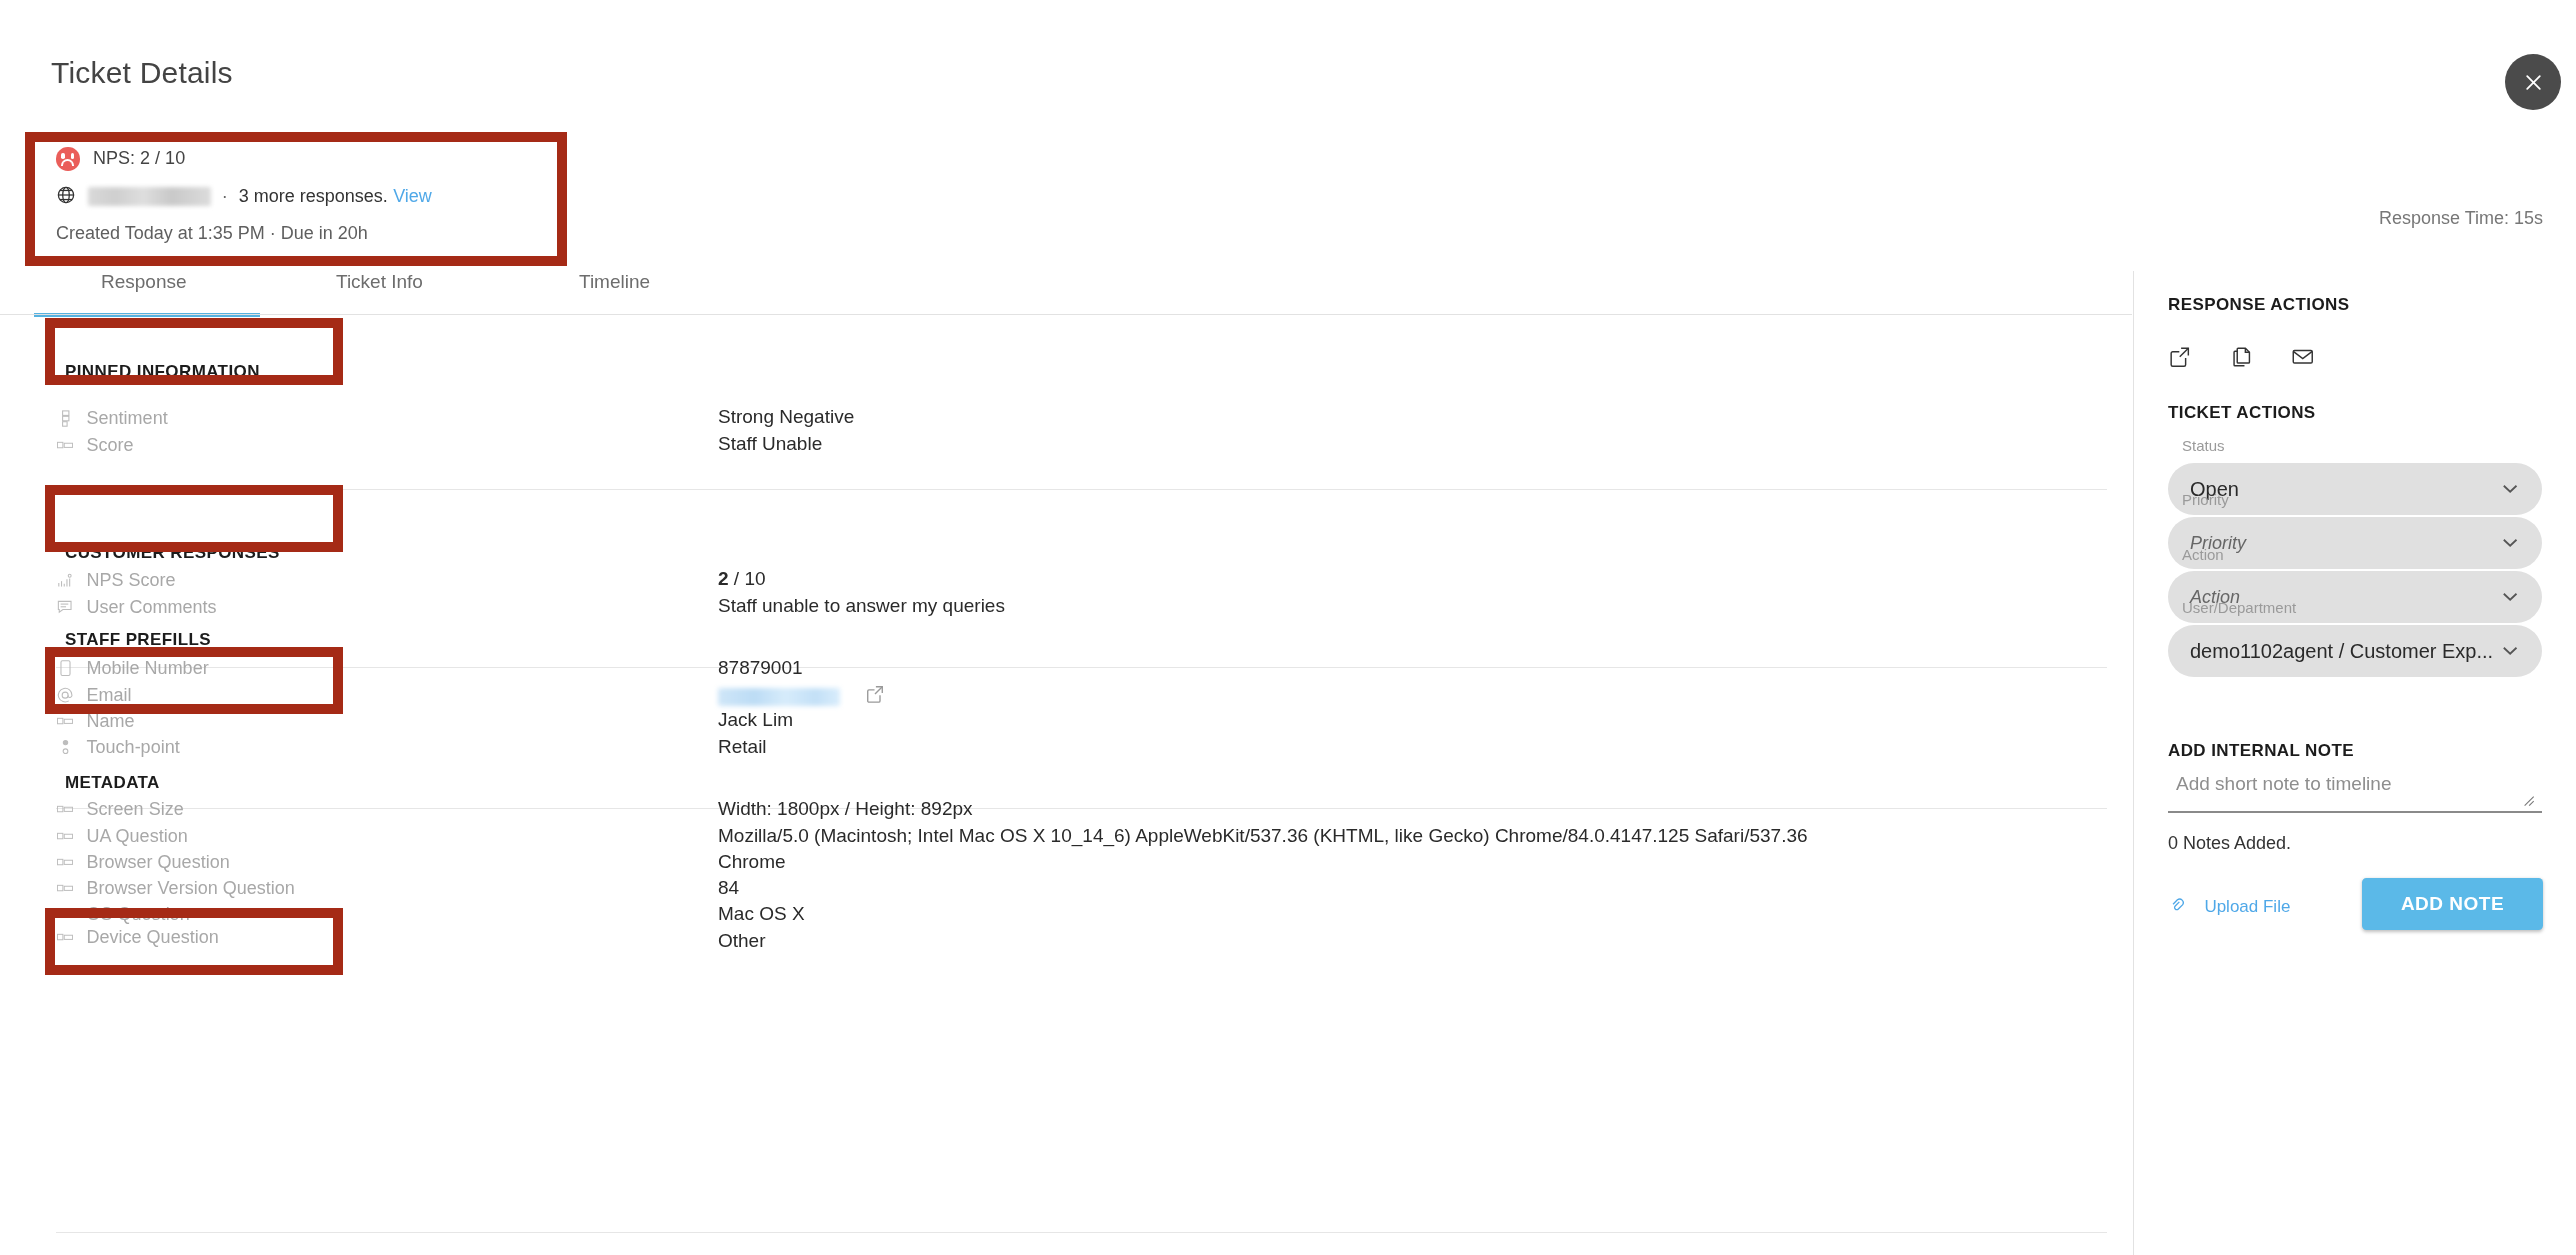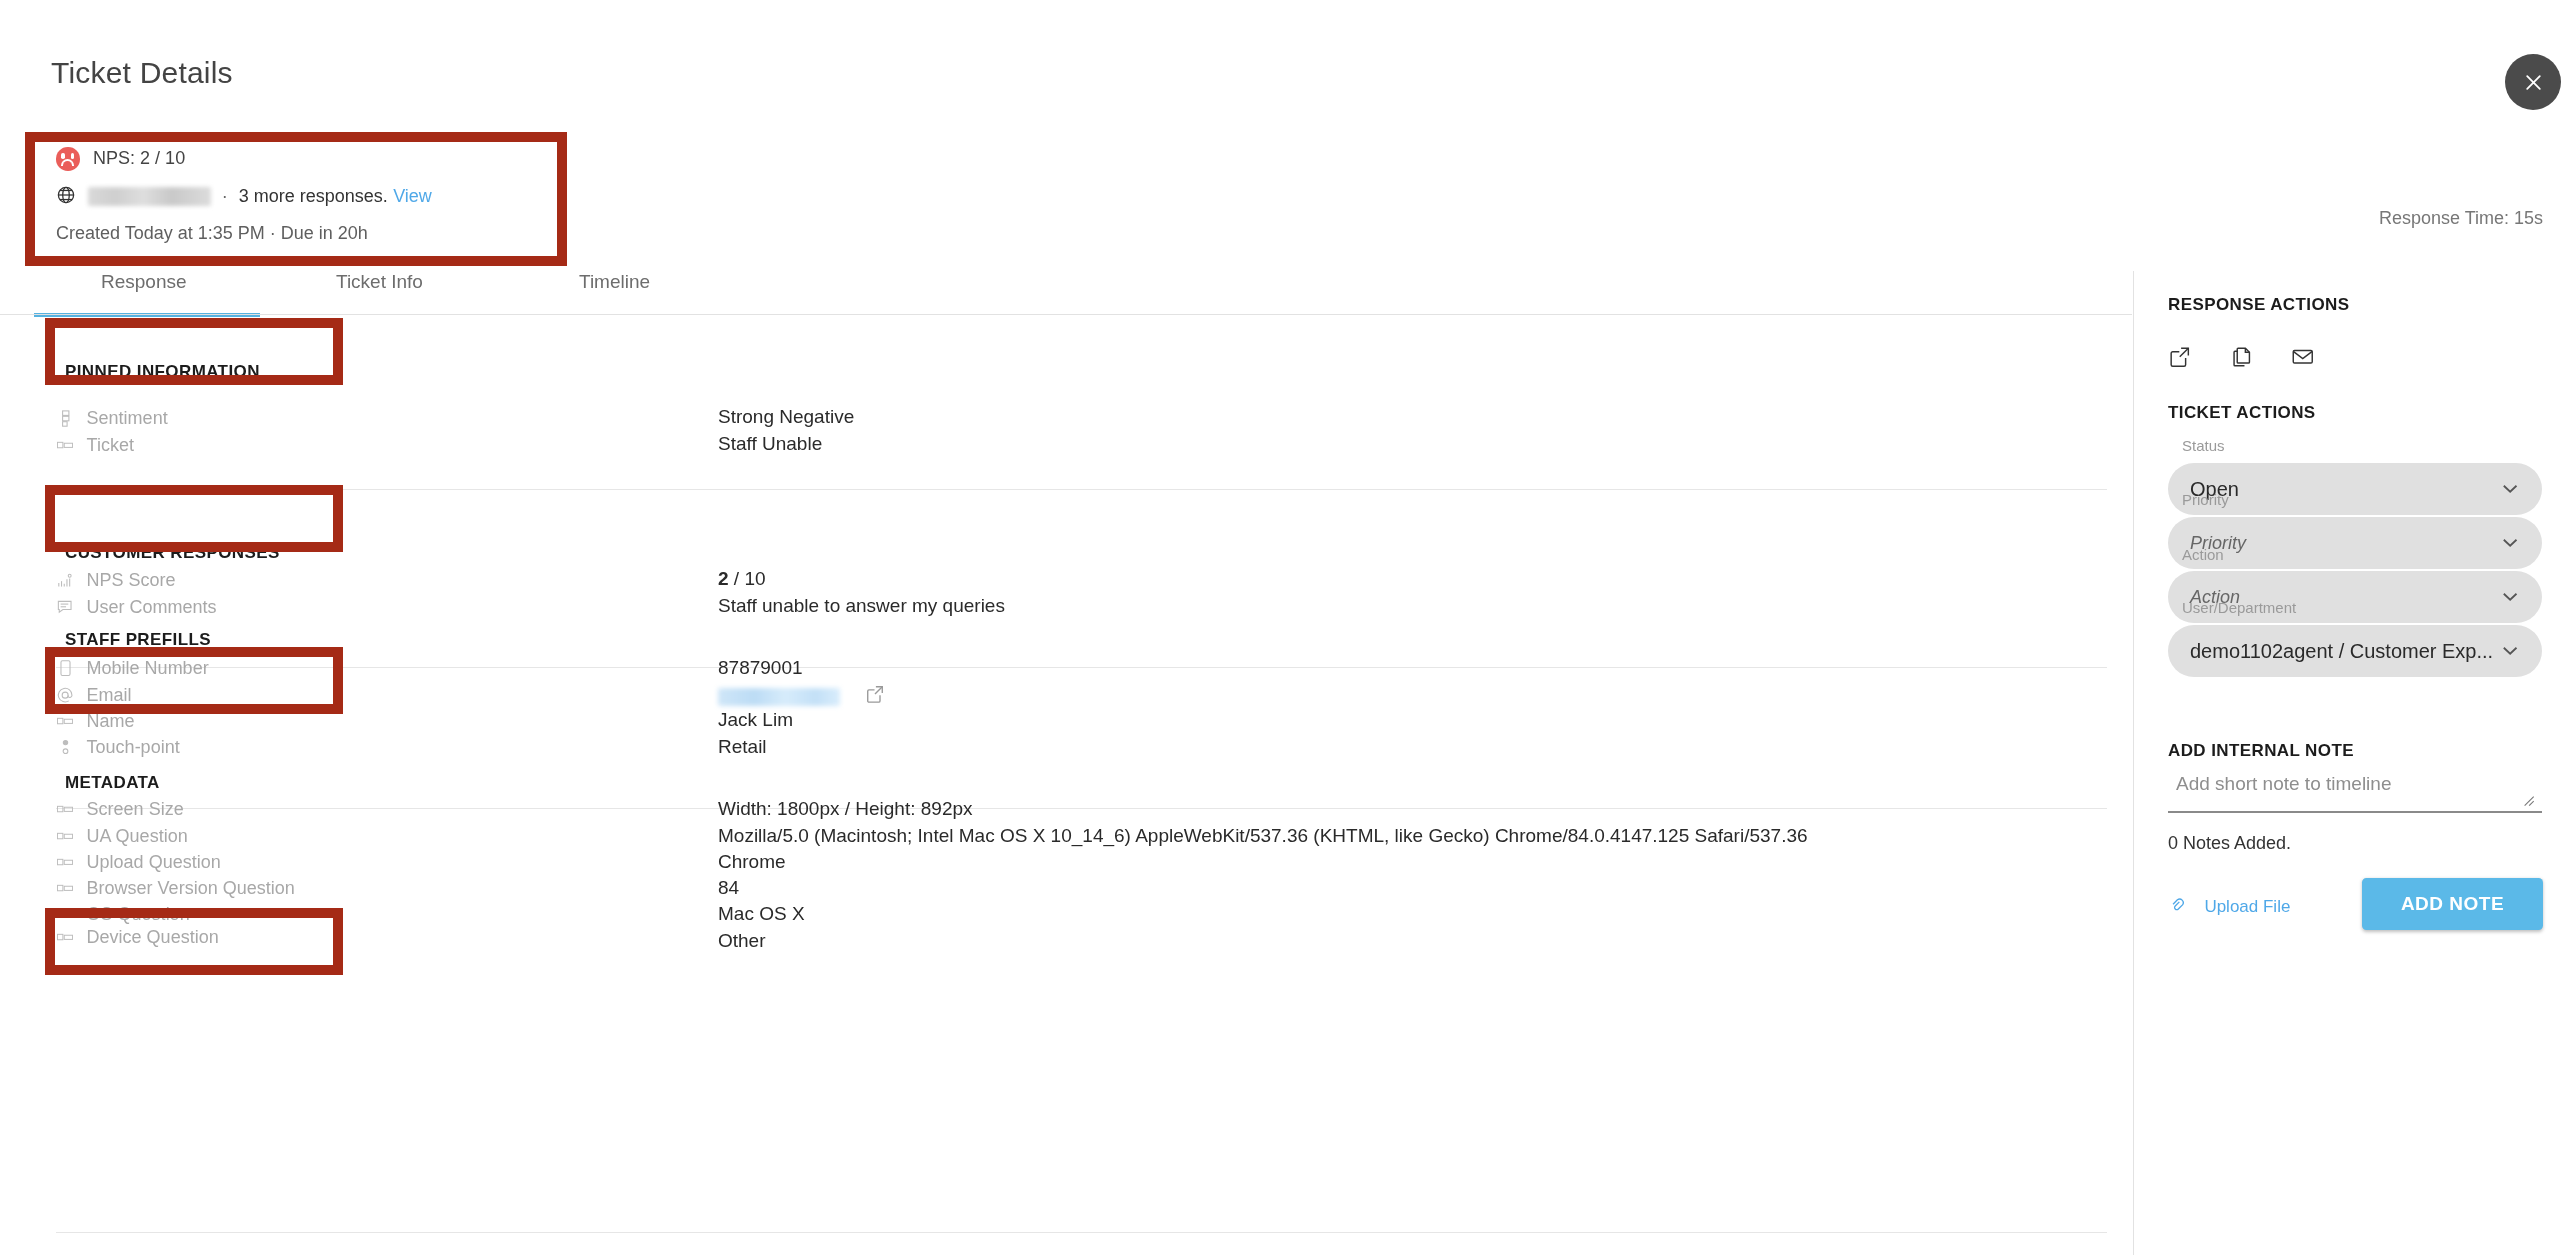--- a/index.html
+++ b/index.html
@@ -229,21 +229,21 @@
     </div>
     <div class="field-value" style="top:91px;">Strong Negative</div>
 
     <div class="field-label" style="left:56px; top:120px;">
       <span class="ic">
         <svg width="16.3" height="11" viewBox="0 0 18 12" fill="none" stroke="#bdbdbd" stroke-width="1.1">
           <rect x="0.5" y="2.5" width="6" height="6"></rect>
             <rect x="8" y="3.5" width="9.2" height="4.6"></rect>
         </svg>
       </span>
-      <span>Ticket</span>
+      <span>Score</span>
     </div>
     <div class="field-value" style="top:118px;">Staff Unable</div>
 
     <div class="divider" style="top:174px;"></div>
 
     <div class="section-head" style="left:56px; top:228px;">CUSTOMER RESPONSES</div>
 
     <div class="field-label" style="left:56px; top:255px;">
       <span class="ic">
         <svg width="16.3" height="14.5" viewBox="0 0 18 16" fill="none" stroke="#bdbdbd" stroke-width="1.2">
@@ -353,21 +353,21 @@
     </div>
     <div class="field-value" style="top:510px;">Mozilla/5.0 (Macintosh; Intel Mac OS X 10_14_6) AppleWebKit/537.36 (KHTML, like Gecko) Chrome/84.0.4147.125 Safari/537.36</div>
 
     <div class="field-label" style="left:56px; top:537px;">
       <span class="ic">
         <svg width="16.3" height="11" viewBox="0 0 18 12" fill="none" stroke="#bdbdbd" stroke-width="1.1">
             <rect x="0.5" y="2.5" width="6" height="6"></rect>
             <rect x="8" y="3.5" width="9.2" height="4.6"></rect>
           </svg>
       </span>
-      <span>Upload Question</span>
+      <span>Browser Question</span>
     </div>
     <div class="field-value" style="top:536px;">Chrome</div>
 
     <div class="field-label" style="left:56px; top:563px;">
       <span class="ic">
         <svg width="16.3" height="11" viewBox="0 0 18 12" fill="none" stroke="#bdbdbd" stroke-width="1.1">
             <rect x="0.5" y="2.5" width="6" height="6"></rect>
             <rect x="8" y="3.5" width="9.2" height="4.6"></rect>
           </svg>
       </span>

